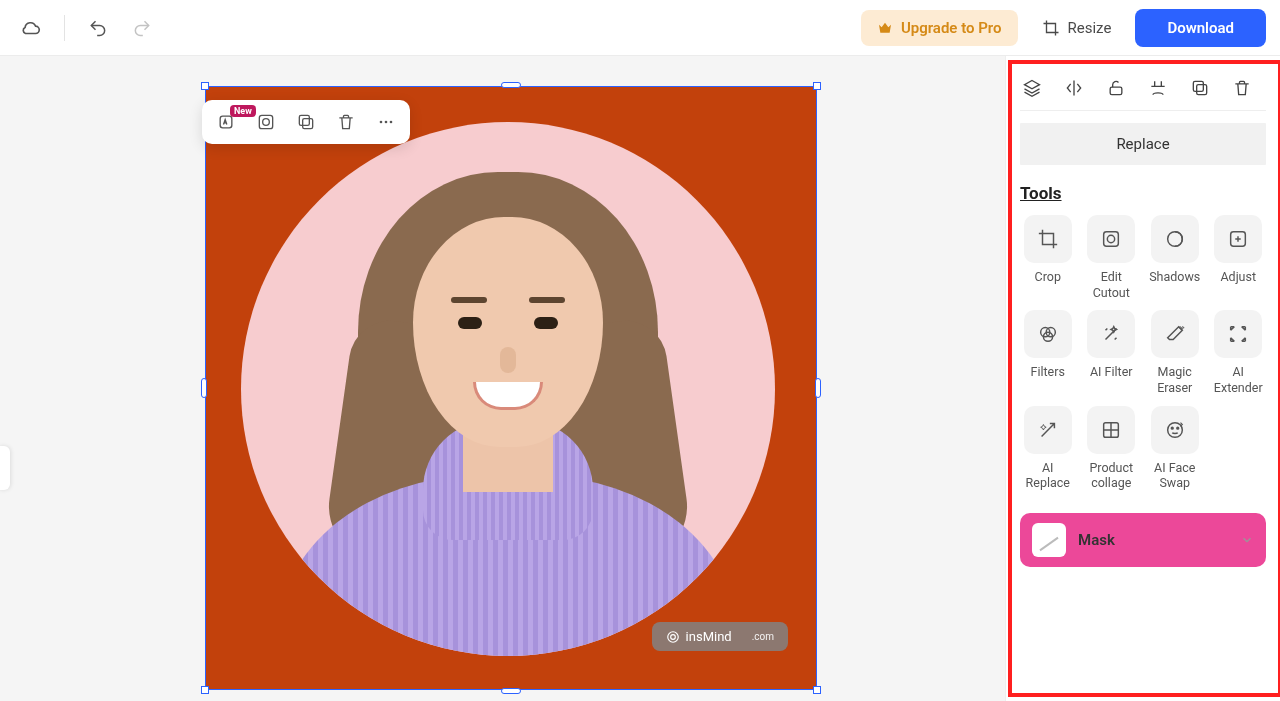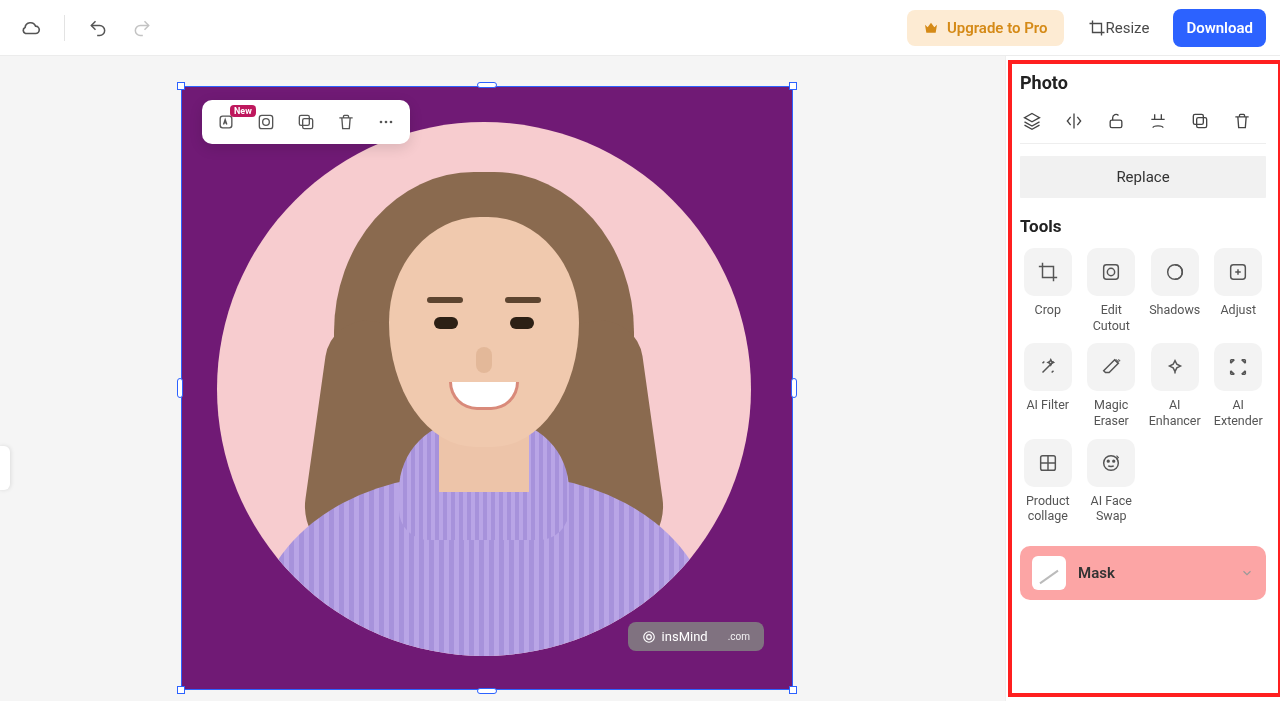--- a/index.html
+++ b/index.html
@@ -6,27 +6,27 @@
 body { font-family: -apple-system, BlinkMacSystemFont, "Segoe UI", Roboto, Arial, sans-serif; background: #f5f5f5; width: 1280px; height: 701px; overflow: hidden; position: relative; }
 
 
 .topbar { height: 56px; background: #fff; border-bottom: 1px solid #ececec; display: flex; align-items: center; justify-content: space-between; padding: 0 14px; }
 .topbar-left { display: flex; align-items: center; gap: 10px; }
 .cloud-btn, .undo-btn, .redo-btn { width: 34px; height: 34px; display: flex; align-items: center; justify-content: center; border-radius: 6px; color: #555; }
 .redo-btn { opacity: .35; }
 .vdiv { width: 1px; height: 26px; background: #e3e3e3; margin: 0 6px; }
 .topbar-right { display: flex; align-items: center; gap: 14px; }
 .upgrade { background: #fdebd3; color: #d58a17; font-weight: 600; padding: 9px 16px; border-radius: 8px; font-size: 15px; display: flex; align-items: center; gap: 8px; cursor: pointer; margin-left: 22px; }
-.resize-btn { display: flex; align-items: center; color: #4a4a4a; font-size: 15px; cursor: pointer; padding: 6px 10px; }
-.download { background: #2c62ff; color: #fff; font-weight: 600; padding: 10px 13px; border-radius: 8px; font-size: 15px; cursor: pointer; }
+.resize-btn { display: flex; align-items: center; gap: 8px; color: #4a4a4a; font-size: 15px; cursor: pointer; padding: 6px 10px; }
+.download { background: #2c62ff; color: #fff; font-weight: 600; padding: 10px 32px; border-radius: 8px; font-size: 15px; cursor: pointer; }
 
 
 .main { position: absolute; top: 56px; left: 0; right: 0; bottom: 0; display: flex; }
 .canvas-area { flex: 1; position: relative; }
-.canvas { position: absolute; left: 181px; top: 30px; width: 612px; height: 604px; background: #701a75; border: 1.5px solid #2c62ff; }
+.canvas { position: absolute; left: 205px; top: 30px; width: 612px; height: 604px; background: #c2410c; border: 1.5px solid #2c62ff; }
 .selection-handle { position: absolute; width: 8px; height: 8px; background: #fff; border: 1px solid #2c62ff; }
 .selection-handle.tl{ top:-5px; left:-5px; } .selection-handle.tr{ top:-5px; right:-5px; }
 .selection-handle.bl{ bottom:-5px; left:-5px; } .selection-handle.br{ bottom:-5px; right:-5px; }
 .selection-handle.mt{ top:-5px; left:calc(50% - 4px); border-radius:3px; width:20px; height:6px; left:calc(50% - 10px);}
 .selection-handle.mb{ bottom:-5px; left:calc(50% - 10px); border-radius:3px; width:20px; height:6px;}
 .selection-handle.ml{ left:-5px; top:calc(50% - 10px); border-radius:3px; width:6px; height:20px;}
 .selection-handle.mr{ right:-5px; top:calc(50% - 10px); border-radius:3px; width:6px; height:20px;}
 
 
 .photo-circle { position:absolute; left:35px; top:35px; width:534px; height:534px; border-radius:50%; background:#f7cccf; overflow:hidden; }
@@ -54,25 +54,25 @@
 .watermark { position:absolute; right:28px; bottom:38px; background:rgba(130,130,130,.85); color:#fff; font-size:13px; padding:7px 14px; border-radius:8px; display:flex; align-items:center; gap:6px; }
 .wm-sub{ font-size:10px; opacity:.9; margin-left:14px; }
 
 
 .right-panel { width:275px; background:#fff; border-left:1px solid #eee; padding:16px 14px; display:flex; flex-direction:column; gap:12px; position:relative; }
 .right-highlight { position:absolute; left:2px; right:-2px; top:4px; bottom:4px; border:4px solid #ff1f1f; pointer-events:none; }
 .panel-title { font-size:18px; font-weight:700; color:#222; }
 .icon-row { display:flex; gap:18px; padding:4px 0 10px; border-bottom:1px solid #eee; }
 .icon-row .mini-btn { width:24px; height:24px; display:flex; align-items:center; justify-content:center; color:#444; cursor:pointer; }
 .replace-btn { background:#f1f1f1; border-radius:1px; text-align:center; padding:12px; font-size:15px; color:#333; cursor:pointer; }
-.section-title { font-size:17px; font-weight:700; color:#222; margin-top:6px; }
+.section-title { font-size:17px; font-weight:700; color:#222; margin-top:6px;text-decoration:underline; }
 .tools-grid { display:grid; grid-template-columns:repeat(4,1fr); gap:10px 8px; }
 .tool { display:flex; flex-direction:column; align-items:center; gap:6px; cursor:pointer; font-size:12.5px; color:#555; text-align:center; line-height:1.25; }
 .tool .tbox { width:48px; height:48px; background:#f3f3f3; border-radius:10px; display:flex; align-items:center; justify-content:center; color:#555; }
-.mask-row { margin-top:10px; background:#fca5a5; border-radius:10px; display:flex; align-items:center; gap:12px; padding:10px 12px; cursor:pointer; }
+.mask-row { margin-top:10px; background:#ec4899; border-radius:10px; display:flex; align-items:center; gap:12px; padding:10px 12px; cursor:pointer; }
 .mask-thumb { width:34px; height:34px; background:#fff; border-radius:6px; position:relative; }
 .mask-thumb::after{ content:""; position:absolute; left:6px; top:20px; width:22px; height:2px; background:#bbb; transform:rotate(-35deg);}
 .mask-label { font-size:15px; font-weight:600; color:#333; flex:1; }
 .chev { color:#999; }
 
 
 .left-sliver{position:absolute; left:-2px; top:390px; width:12px; height:44px; background:#fff; border-radius:0 6px 6px 0; box-shadow:1px 0 4px rgba(0,0,0,.1);}
 svg{display:block;}
 </style>
 </head>
@@ -188,21 +188,20 @@
             <circle cx="6" cy="12" r="1.6"></circle>
             <circle cx="12" cy="12" r="1.6"></circle>
             <circle cx="18" cy="12" r="1.6"></circle>
           </svg>
       </div>
     </div>
   </div>
 
   <div class="right-panel">
     <div class="right-highlight"></div>
-    <div class="panel-title">Photo</div>
     <div class="icon-row">
       <div class="mini-btn">
           <svg width="20" height="20" viewBox="0 0 24 24" fill="none" stroke="currentColor" stroke-width="1.6">
             <path d="M12 3l9 5-9 5-9-5 9-5zM3 13l9 5 9-5M3 17l9 5 9-5"></path>
           </svg>
         </div>
       <div class="mini-btn">
           <svg width="20" height="20" viewBox="0 0 24 24" fill="none" stroke="currentColor" stroke-width="1.6">
             <path d="M12 3v18M8 7l-4 5 4 5M16 7l4 5-4 5"></path>
           </svg>
@@ -266,50 +265,61 @@
             <svg width="22" height="22" viewBox="0 0 24 24" fill="none" stroke="currentColor" stroke-width="1.6">
               <rect x="4" y="4" width="16" height="16" rx="3"></rect>
               <path d="M9 12h6M12 9v6"></path>
             </svg>
           </div>
           <span>Adjust</span>
         </div>
       <div class="tool">
           <div class="tbox">
             <svg width="22" height="22" viewBox="0 0 24 24" fill="none" stroke="currentColor" stroke-width="1.6">
+              <circle cx="9" cy="10" r="5"></circle>
+              <circle cx="15" cy="10" r="5"></circle>
+              <circle cx="12" cy="15" r="5"></circle>
+            </svg>
+          </div>
+          <span>Filters</span>
+        </div>
+      <div class="tool">
+          <div class="tbox">
+            <svg width="22" height="22" viewBox="0 0 24 24" fill="none" stroke="currentColor" stroke-width="1.6">
               <path d="M6 18L18 6M8 6l-2 2M18 16l-2 2"></path>
               <path d="M15 4l1 2 2 1-2 1-1 2-1-2-2-1 2-1z"></path>
             </svg>
           </div>
           <span>AI Filter</span>
         </div>
       <div class="tool">
           <div class="tbox">
             <svg width="22" height="22" viewBox="0 0 24 24" fill="none" stroke="currentColor" stroke-width="1.6">
               <path d="M16 4l4 4-10 10H6l-2-2 12-12z"></path>
               <path d="M19 6l1-2 2 1-2 1-1 2-1-2-2-1 2-1z" stroke-width="1"></path>
             </svg>
           </div>
           <span>Magic Eraser</span>
         </div>
       <div class="tool">
           <div class="tbox">
             <svg width="22" height="22" viewBox="0 0 24 24" fill="none" stroke="currentColor" stroke-width="1.6">
-              <path d="M12 5l2 4 4 2-4 2-2 4-2-4-4-2 4-2zM12 19v-2M12 7V5"></path>
-            </svg>
-          </div>
-          <span>AI Enhancer</span>
-        </div>
-      <div class="tool">
-          <div class="tbox">
-            <svg width="22" height="22" viewBox="0 0 24 24" fill="none" stroke="currentColor" stroke-width="1.6">
               <path d="M8 4l-4 4M16 4l4 4M8 20l-4-4M16 20l4-4M4 4v4M4 4h4M20 4v4M20 4h-4M4 20v-4M4 20h4M20 20v-4M20 20h-4"></path>
             </svg>
           </div>
           <span>AI Extender</span>
+        </div>
+      <div class="tool">
+          <div class="tbox">
+            <svg width="22" height="22" viewBox="0 0 24 24" fill="none" stroke="currentColor" stroke-width="1.6">
+              <path d="M5 19l14-14M14 5h5v5"></path>
+              <path d="M7 6l1 2 2 1-2 1-1 2-1-2-2-1 2-1z" stroke-width="1"></path>
+            </svg>
+          </div>
+          <span>AI Replace</span>
         </div>
       <div class="tool">
           <div class="tbox">
             <svg width="22" height="22" viewBox="0 0 24 24" fill="none" stroke="currentColor" stroke-width="1.6">
               <rect x="4" y="4" width="16" height="16" rx="2"></rect>
               <path d="M12 4v16M4 12h16"></path>
             </svg>
           </div>
           <span>Product collage</span>
         </div>

